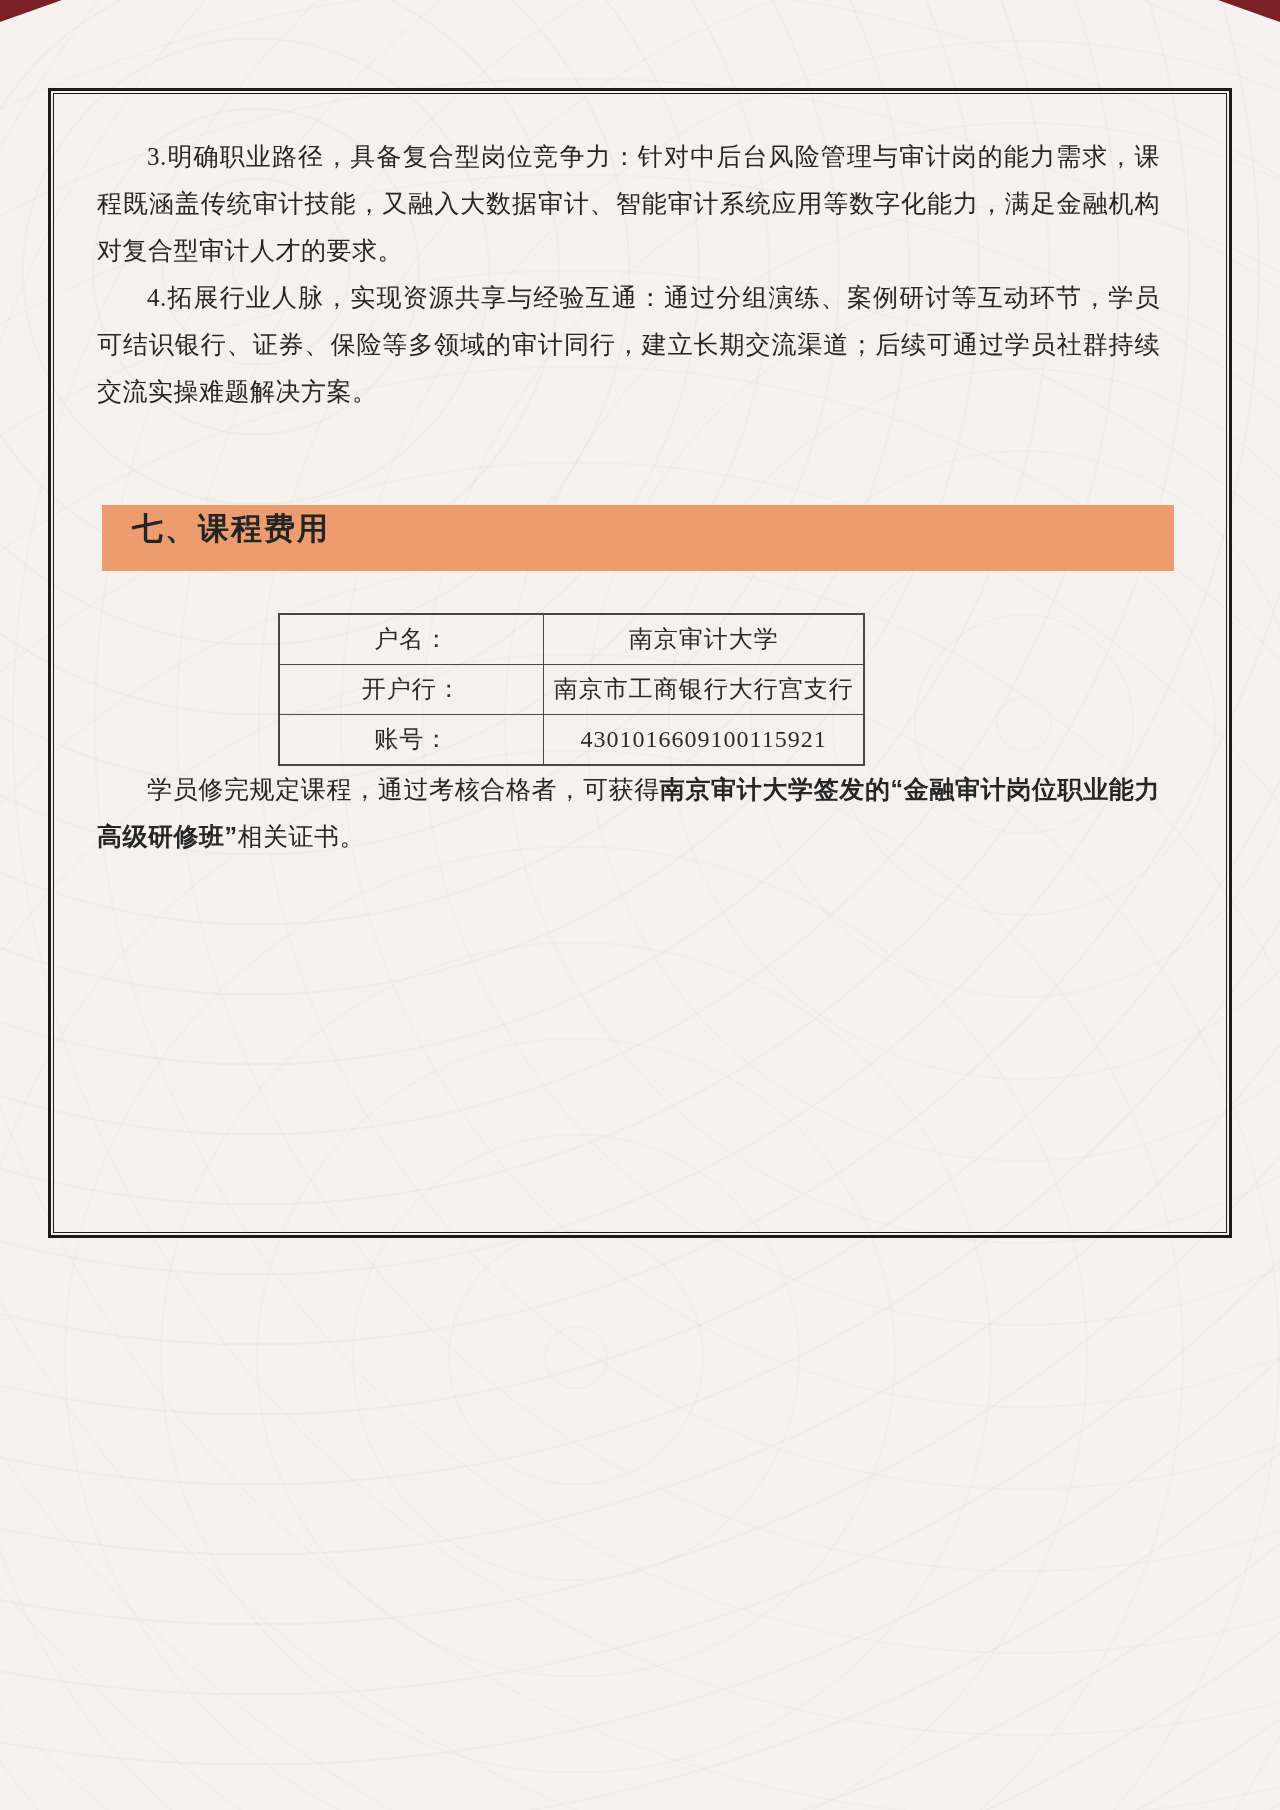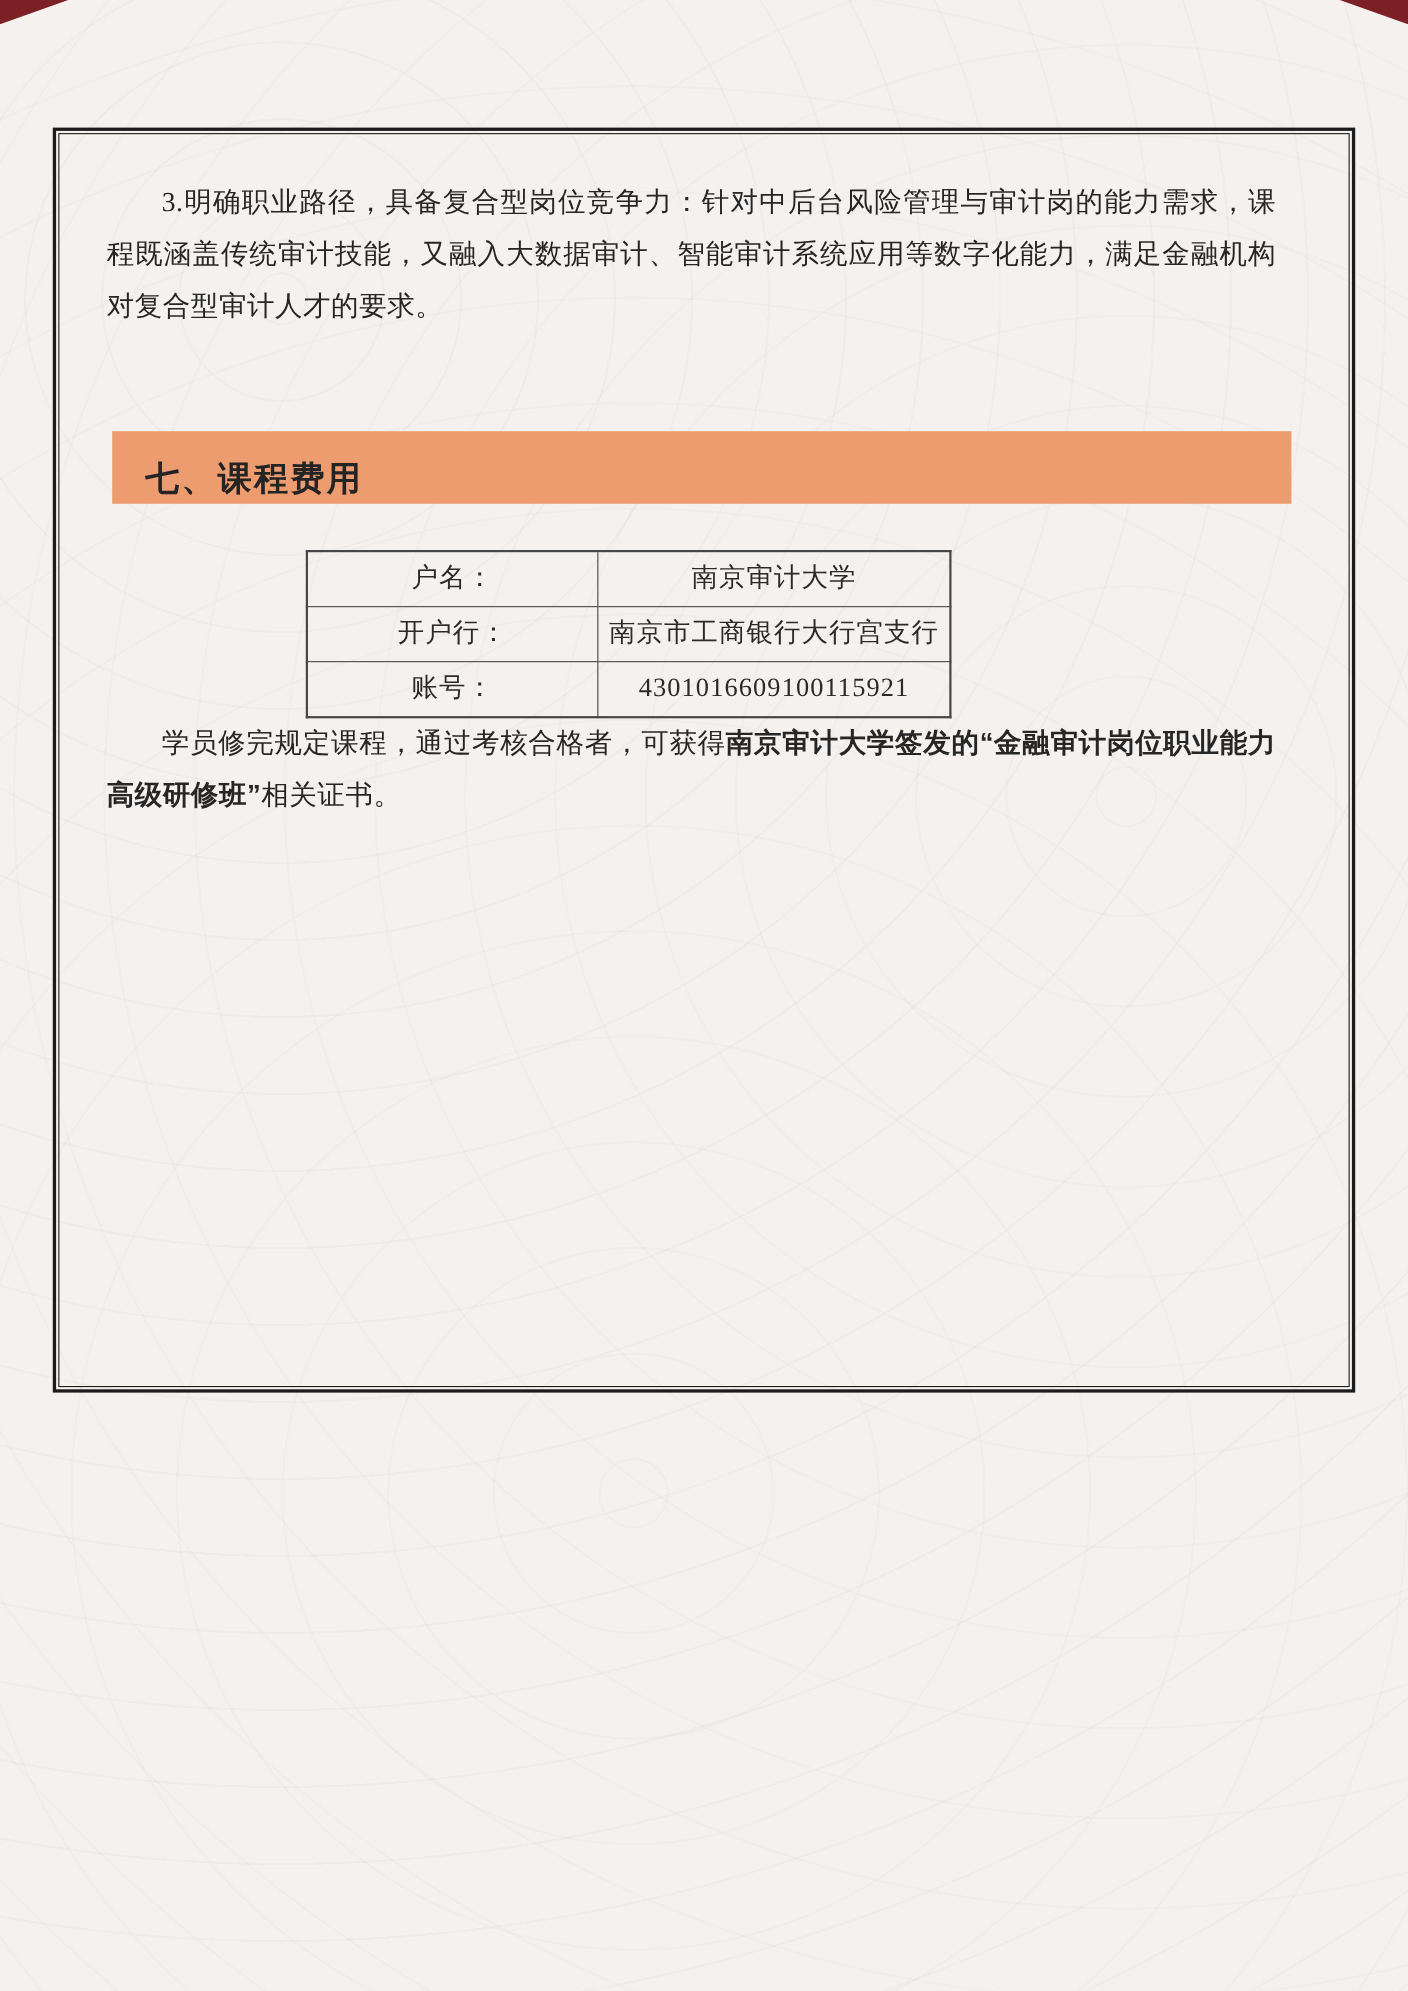--- a/index.html
+++ b/index.html
@@ -13,40 +13,40 @@
     background-image:
       repeating-radial-gradient(circle at 20% 15%, transparent 0 22px, rgba(150,142,138,0.05) 22px 24px, transparent 24px 70px),
       repeating-radial-gradient(circle at 80% 40%, transparent 0 26px, rgba(150,142,138,0.04) 26px 28px, transparent 28px 82px),
       repeating-radial-gradient(circle at 45% 75%, transparent 0 30px, rgba(148,140,136,0.04) 30px 32px, transparent 32px 96px);
   }
   .corner-mark{position:absolute;top:0;width:62px;height:22px;background:#7d2026;}
   .corner-mark.left{left:0;clip-path:polygon(0 0,100% 0,0 100%);}
   .corner-mark.right{right:0;clip-path:polygon(0 0,100% 0,100% 100%);}
   .frame-outer{
     position:absolute;left:48px;top:88px;width:1184px;height:1150px;
-    border:3px solid #1c1c1c;box-sizing:border-box;margin-top:28px;
+    border:3px solid #1c1c1c;box-sizing:border-box;
   }
   .frame-inner{
     position:absolute;left:2px;top:2px;right:2px;bottom:2px;
     border:1px solid #1c1c1c;
   }
   .content{
     position:absolute;left:0;top:0;right:0;bottom:0;
     padding:39px 66px 0 43px;
     font-size:25px;line-height:47px;color:#262626;
     letter-spacing:0.5px;
   }
   p.para{
     margin:0;text-indent:2em;text-align:justify;
   }
   .gap-lg{margin-top:62px;}
   .banner{
     height:66px;background:#ec9c6e;
     margin:90px -14px 0 5px;
-    display:flex;align-items:flex-end;
+    display:flex;align-items:flex-start;
     padding-left:30px;box-sizing:border-box;
   }
   .banner.banner-8{margin-top:54px;}
   .banner .banner-title{
     font-family:"Liberation Sans","DejaVu Sans",sans-serif;
     font-weight:700;font-size:31px;color:#242424;letter-spacing:2px;
   }
   .fee-para{margin-top:36px;}
   .remit-title{
     margin:2px 0 0 0;text-indent:2em;
@@ -88,20 +88,21 @@
 
   <div class="corner-mark left"></div>
   <div class="corner-mark right"></div>
 
   <div class="frame-outer">
     <div class="frame-inner">
       <div class="content">
 
         <p class="para">3.明确职业路径，具备复合型岗位竞争力：针对中后台风险管理与审计岗的能力需求，课程既涵盖传统审计技能，又融入大数据审计、智能审计系统应用等数字化能力，满足金融机构对复合型审计人才的要求。</p>
 
+        <p class="para gap-lg">4.拓展行业人脉，实现资源共享与经验互通：通过分组演练、案例研讨等互动环节，学员可结识银行、证券、保险等多领域的审计同行，建立长期交流渠道；后续可通过学员社群持续交流实操难题解决方案。</p>
 
         <div class="banner">
           <span class="banner-title">七、课程费用</span>
         </div>
 
 
 
         <table class="bank-table">
           <tbody>
             <tr>

